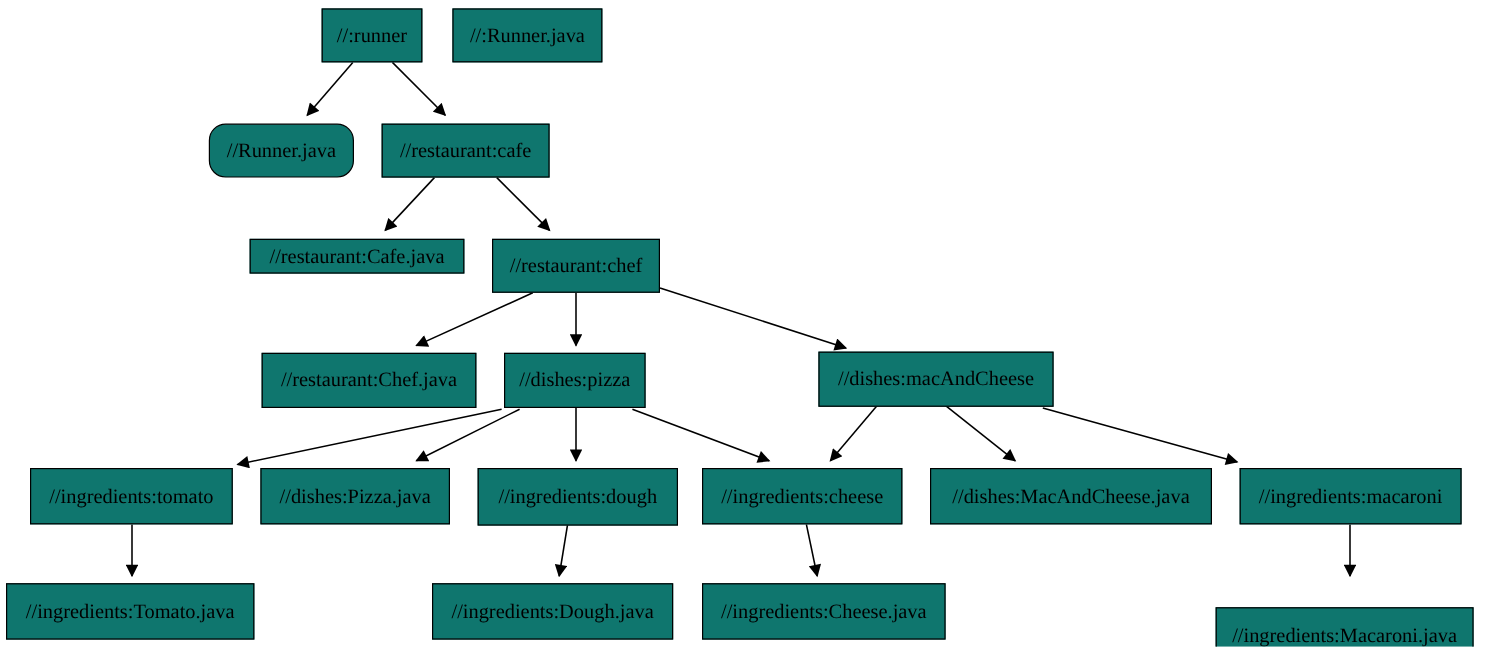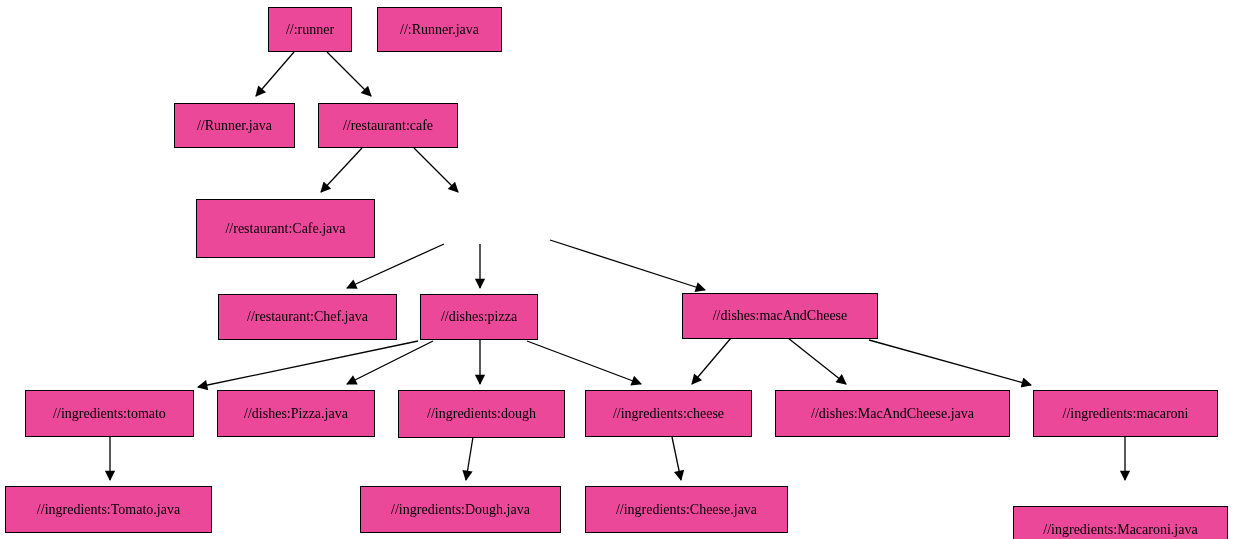--- a/index.html
+++ b/index.html
@@ -23,25 +23,25 @@
     height: 539px;
   }
   .edges-layer line {
     stroke: #000000;
     stroke-width: 1.3;
   }
   .node {
     position: absolute;
     box-sizing: border-box;
     border: 1.5px solid #000000;
-    background: #ec4899;
+    background: #0f766e;
     display: flex;
     align-items: center;
     justify-content: center;
-    font-size: 14px;
+    font-size: 17px;
     color: #000000;
     white-space: nowrap;
   }
 </style>
 </head>
 <body>
 
 <div class="canvas">
 
   <svg class="edges-layer" width="1242" height="539" viewBox="0 0 1242 539" xmlns="http://www.w3.org/2000/svg">
@@ -70,29 +70,32 @@
     <line x1="1125" y1="437" x2="1125" y2="480" marker-end="url(#arrow)"></line>
   </svg>
 
   <div class="node" style="left:268px; top:7px; width:84px; height:45px;">
     <span>//:runner</span>
   </div>
   <div class="node" style="left:377px; top:7px; width:125px; height:45px;">
     <span>//:Runner.java</span>
   </div>
 
-  <div class="node" style="left:174px; top:103px; width:121px; height:45px;">
+  <div class="node" style="left:174px; top:103px; width:121px; height:45px;border-radius:14px;">
     <span>//Runner.java</span>
   </div>
   <div class="node" style="left:318px; top:103px; width:140px; height:45px;">
     <span>//restaurant:cafe</span>
   </div>
 
-  <div class="node" style="left:196px; top:199px; width:179px; height:59px;">
+  <div class="node" style="left:208px; top:199px; width:179px; height:29px;">
     <span>//restaurant:Cafe.java</span>
+  </div>
+  <div class="node" style="left:410px; top:199px; width:140px; height:45px;">
+    <span>//restaurant:chef</span>
   </div>
 
   <div class="node" style="left:218px; top:294px; width:179px; height:46px;">
     <span>//restaurant:Chef.java</span>
   </div>
   <div class="node" style="left:420px; top:294px; width:118px; height:46px;">
     <span>//dishes:pizza</span>
   </div>
   <div class="node" style="left:682px; top:293px; width:196px; height:46px;">
     <span>//dishes:macAndCheese</span>

